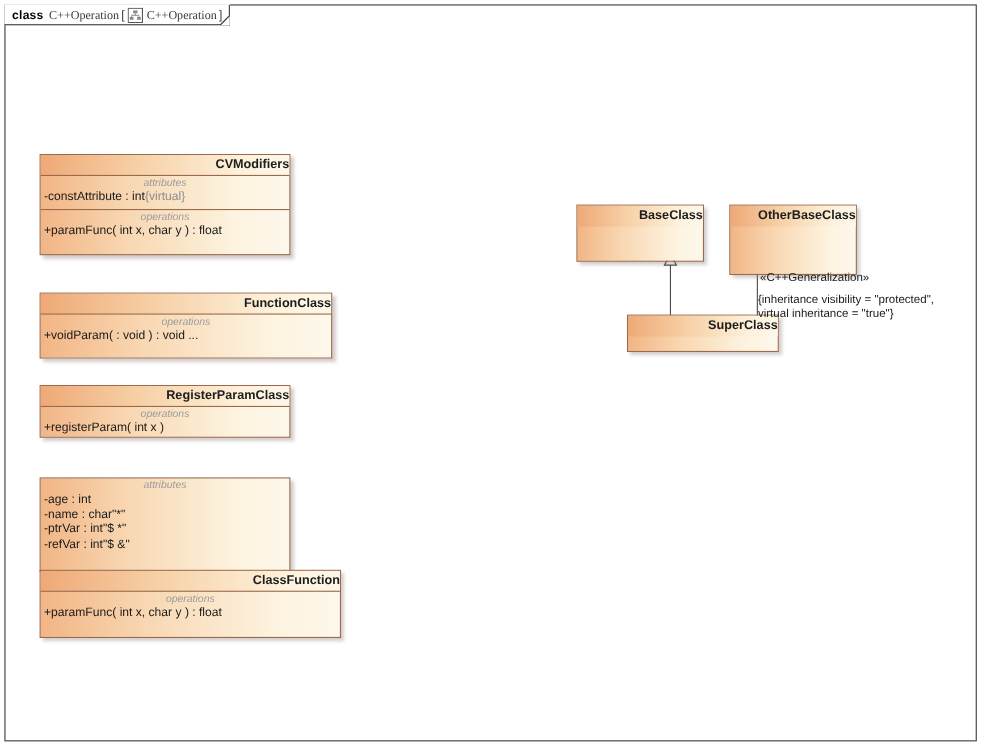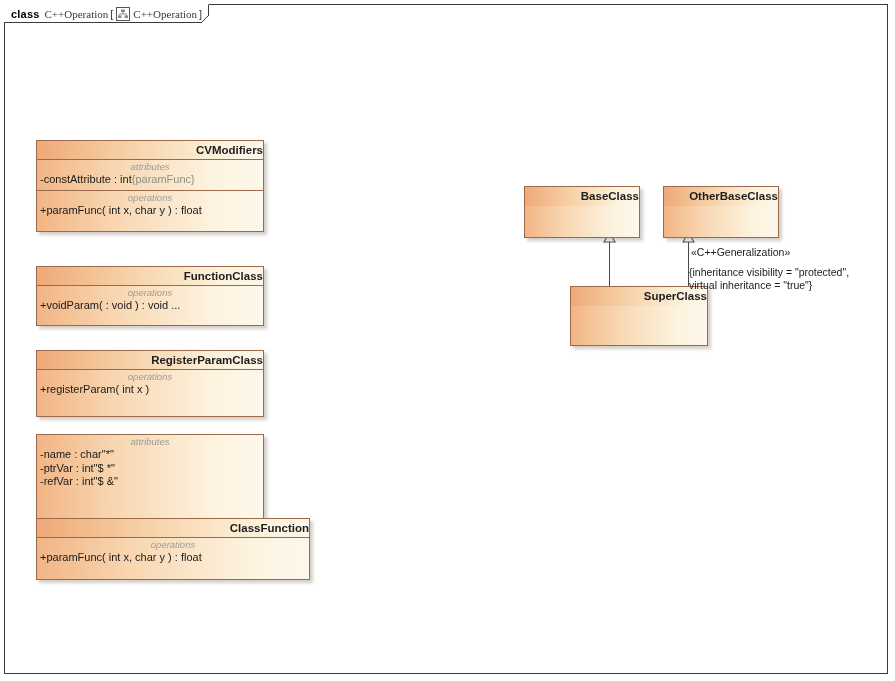--- a/index.html
+++ b/index.html
@@ -174,54 +174,57 @@
         <path d="M9 0 L0 9" stroke="#3a3a3a" stroke-width="1" fill="none"></path>
       </svg>
     </span>
   </div>
 
   <div class="uml-class" style="left:36px; top:140px; width:228px; height:92px;">
     <div class="uml-head">CVModifiers</div>
     <div class="uml-compartment" style="height:31px;">
       <div class="compartment-label">attributes</div>
       <div class="member">
-        <span>-constAttribute : int</span><span class="dim">{paramFunc}</span>
+        <span>-constAttribute : int</span><span class="dim">{virtual}</span>
       </div>
     </div>
     <div class="uml-compartment" style="height:40px;">
       <div class="compartment-label">operations</div>
       <div class="member">
         <span>+paramFunc( int x, char y ) : float</span>
       </div>
     </div>
   </div>
 
-  <div class="uml-class" style="left:36px; top:266px; width:228px; height:60px;">
+  <div class="uml-class" style="left:36px; top:266px; width:266px; height:60px;">
     <div class="uml-head">FunctionClass</div>
     <div class="uml-compartment" style="height:39px;">
       <div class="compartment-label">operations</div>
       <div class="member">
         <span>+voidParam(  : void ) : void ...</span>
       </div>
     </div>
   </div>
 
-  <div class="uml-class" style="left:36px; top:350px; width:228px; height:67px;">
+  <div class="uml-class" style="left:36px; top:350px; width:228px; height:48px;">
     <div class="uml-head">RegisterParamClass</div>
     <div class="uml-compartment" style="height:46px;">
       <div class="compartment-label">operations</div>
       <div class="member">
         <span>+registerParam( int x )</span>
       </div>
     </div>
   </div>
 
   <div class="uml-class" style="left:36px; top:434px; width:228px; height:86px;">
     <div class="uml-compartment" style="height:65px;">
       <div class="compartment-label">attributes</div>
+      <div class="member">
+        <span>-age : int</span>
+      </div>
       <div class="member">
         <span>-name : char"*"</span>
       </div>
       <div class="member">
         <span>-ptrVar : int"$ *"</span>
       </div>
       <div class="member">
         <span>-refVar : int"$ &amp;"</span>
       </div>
     </div>
@@ -249,25 +252,25 @@
   <div class="arrow-outline" style="left:682px; top:229px;">
     <svg width="13" height="11" viewBox="0 0 13 11">
       <path d="M6.5 0.6 L12 10 L1 10 Z" fill="#ffffff" stroke="#4a4a4a" stroke-width="1.1" stroke-linejoin="miter"></path>
     </svg>
   </div>
 
   <div class="uml-class" style="left:524px; top:186px; width:116px; height:52px;">
     <div class="uml-head" style="border-bottom:none;">BaseClass</div>
   </div>
 
-  <div class="uml-class" style="left:663px; top:186px; width:116px; height:52px;">
+  <div class="uml-class" style="left:663px; top:186px; width:116px; height:64px;">
     <div class="uml-head" style="border-bottom:none;">OtherBaseClass</div>
   </div>
 
-  <div class="uml-class" style="left:570px; top:286px; width:138px; height:60px;">
+  <div class="uml-class" style="left:570px; top:286px; width:138px; height:34px;">
     <div class="uml-head" style="border-bottom:none;">SuperClass</div>
   </div>
 
   <div class="conn-label" style="left:691px; top:246px;">«C++Generalization»</div>
   <div class="conn-constraint" style="left:689px; top:266px;">{inheritance visibility = "protected",</div>
   <div class="conn-constraint" style="left:689px; top:279px;">virtual inheritance = "true"}</div>
 
 </div>
 
 </body></html>

